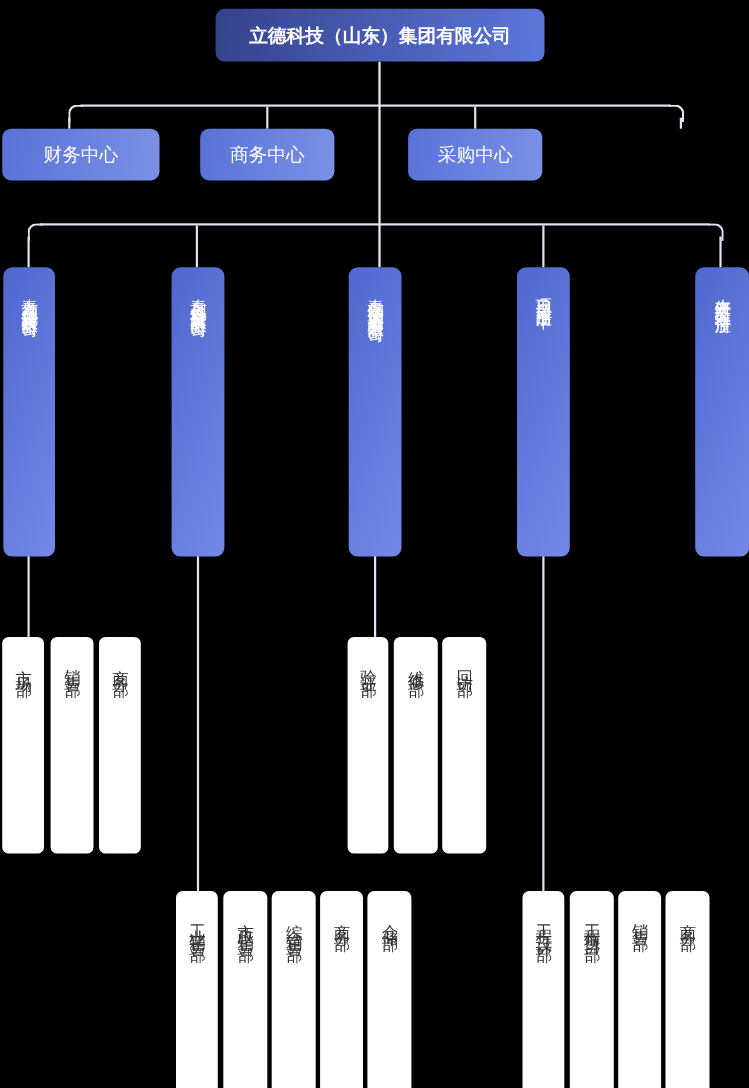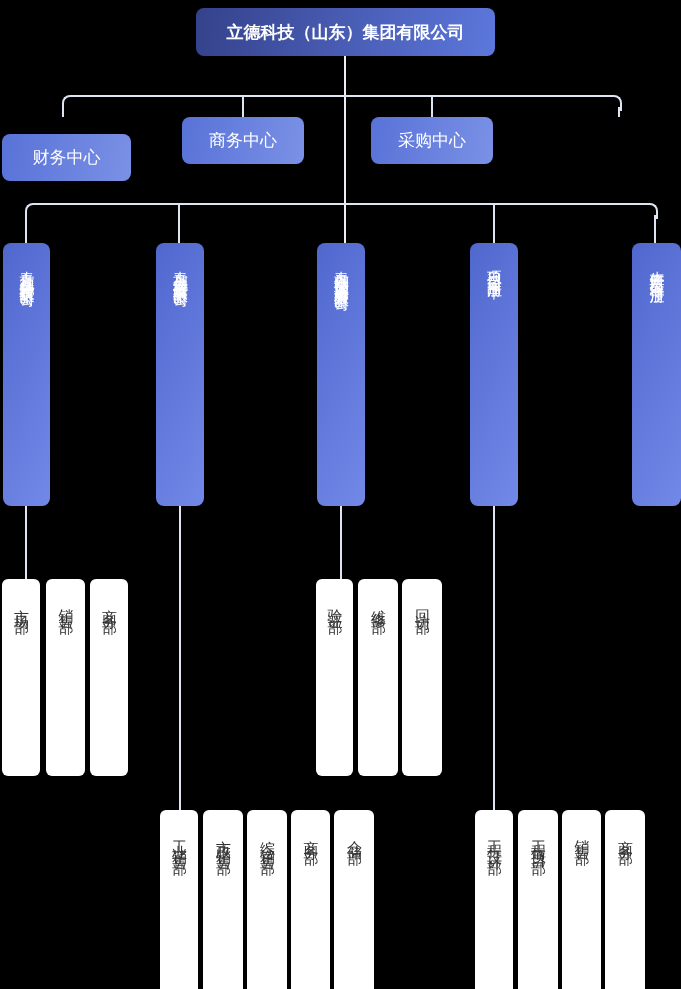--- a/index.html
+++ b/index.html
@@ -55,21 +55,21 @@
   <div class="line" style="left:493px;top:205px;width:2px;height:38px;"></div>
   <div class="line" style="left:654px;top:215px;width:2px;height:28px;"></div>
 
   <div class="line" style="left:25px;top:490px;width:2px;height:89px;"></div>
   <div class="line" style="left:179px;top:490px;width:2px;height:320px;"></div>
   <div class="line" style="left:340px;top:490px;width:2px;height:89px;"></div>
   <div class="line" style="left:493px;top:490px;width:2px;height:320px;"></div>
 
   <div class="hbox root-box" style="left:196px;top:8px;width:299px;height:48px;">立德科技（山东）集团有限公司</div>
 
-  <div class="hbox center-box" style="left:2px;top:134px;width:129px;height:47px;">财务中心</div>
+  <div class="hbox center-box" style="left:2px;top:117px;width:143px;height:47px;">财务中心</div>
   <div class="hbox center-box" style="left:182px;top:117px;width:122px;height:47px;">商务中心</div>
   <div class="hbox center-box" style="left:371px;top:117px;width:122px;height:47px;">采购中心</div>
 
   <div class="vbox company" style="left:3px;top:243px;width:47px;height:247px;">
     <span class="vtext">青岛立德创先科技有限公司</span>
   </div>
   <div class="vbox company" style="left:156px;top:243px;width:48px;height:247px;">
     <span class="vtext">青岛创先科技发展有限公司</span>
   </div>
   <div class="vbox company" style="left:317px;top:243px;width:48px;height:247px;">

